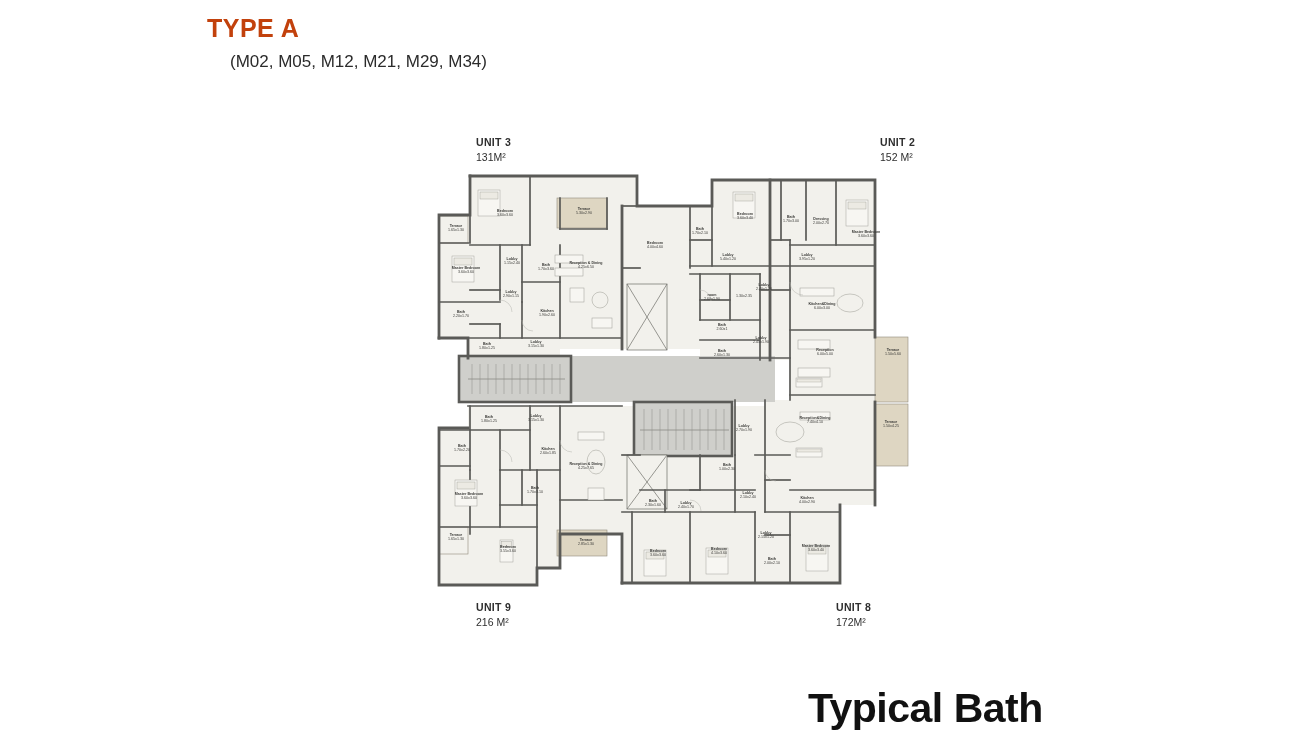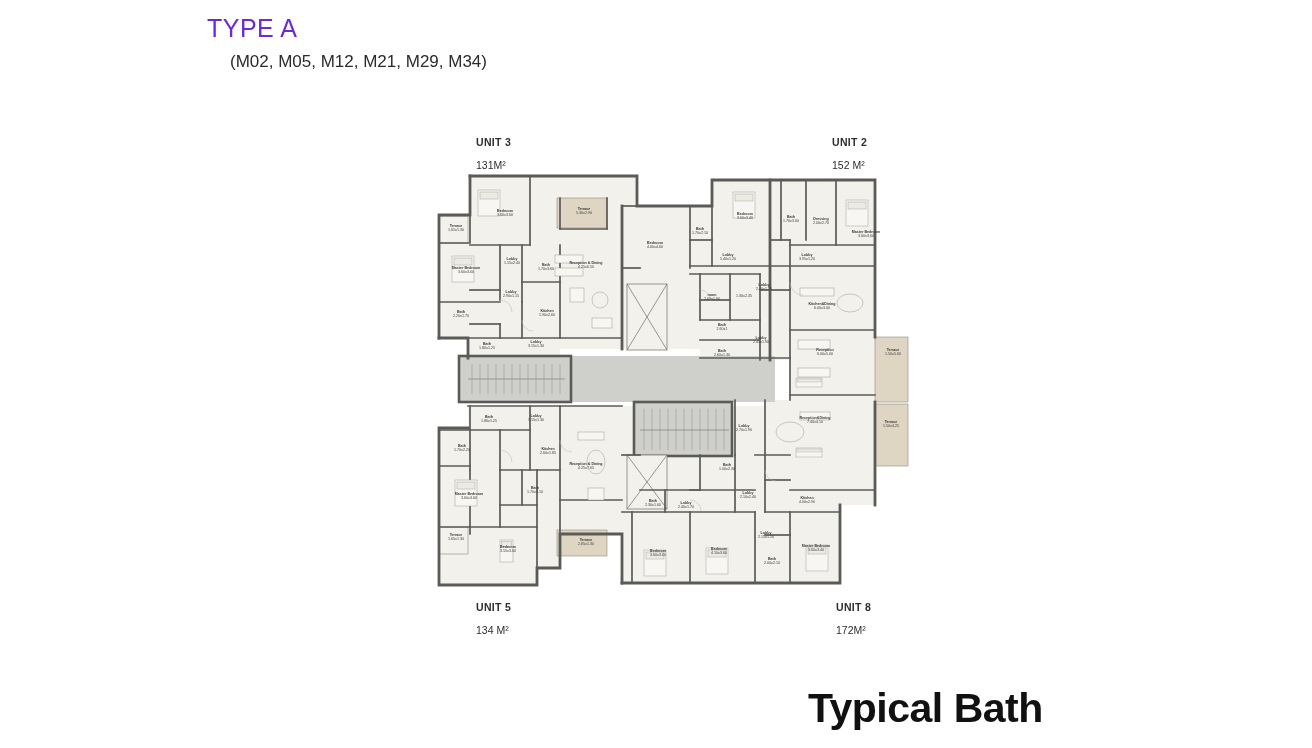--- a/index.html
+++ b/index.html
@@ -3,34 +3,34 @@
 <meta charset="utf-8">
 <style>
   html,body{margin:0;padding:0;}
   body{
     width:1312px;height:748px;background:#ffffff;
     font-family:"Liberation Sans", sans-serif;
     overflow:hidden;position:relative;
   }
   .type-title{
     position:absolute;left:207px;top:14px;
-    font-size:25px;font-weight:normal;letter-spacing:.5px;color:#6d28d9;text-align:center;
+    font-size:25px;font-weight:bold;letter-spacing:.5px;color:#c2410c;text-align:center;
   }
   .type-codes{
     position:absolute;left:230px;top:52px;
     font-size:17px;font-weight:normal;color:#2b2b2b;
   }
   .typical-floor{
     position:absolute;left:808px;top:685px;
     font-size:41px;font-weight:bold;color:#111;letter-spacing:-.5px;
   }
   
   .unit-cap{position:absolute;color:#2e2e2e;}
   .unit-cap .nm{font-size:10.5px;font-weight:bold;letter-spacing:.3px;display:block;}
-  .unit-cap .ar{font-size:10.5px;font-weight:normal;display:block;margin-top:11px;}
+  .unit-cap .ar{font-size:10.5px;font-weight:normal;display:block;margin-top:3px;}
 
   
   #plan{position:absolute;left:0;top:0;width:1312px;height:748px;}
   .lbl{
     position:absolute;font-family:"Liberation Sans",sans-serif;
     font-size:3.6px;line-height:1.18;color:#3b3b38;text-align:center;
     transform:translate(-50%,-50%);white-space:nowrap;pointer-events:none;
   }
   .lbl b{font-weight:600;display:block;}
   .lbl i{font-style:normal;display:block;}
@@ -39,27 +39,27 @@
 <body>
 
 <div class="type-title">TYPE A</div>
 <div class="type-codes">(M02, M05, M12, M21, M29, M34)</div>
 <div class="typical-floor">Typical Bath</div>
 
 <div class="unit-cap" style="left:476px;top:136px;">
   <span class="nm">UNIT 3</span>
   <span class="ar">131M²</span>
 </div>
-<div class="unit-cap" style="left:832px;top:136px;">
+<div class="unit-cap" style="left:880px;top:136px;">
   <span class="nm">UNIT 2</span>
   <span class="ar">152 M²</span>
 </div>
 <div class="unit-cap" style="left:476px;top:601px;">
-  <span class="nm">UNIT 5</span>
-  <span class="ar">134 M²</span>
+  <span class="nm">UNIT 9</span>
+  <span class="ar">216 M²</span>
 </div>
 <div class="unit-cap" style="left:836px;top:601px;">
   <span class="nm">UNIT 8</span>
   <span class="ar">172M²</span>
 </div>
 
 <div id="plan">
 <svg width="1312" height="748" viewBox="0 0 1312 748" xmlns="http://www.w3.org/2000/svg">
   <defs>
     <g id="dbl-bed">

